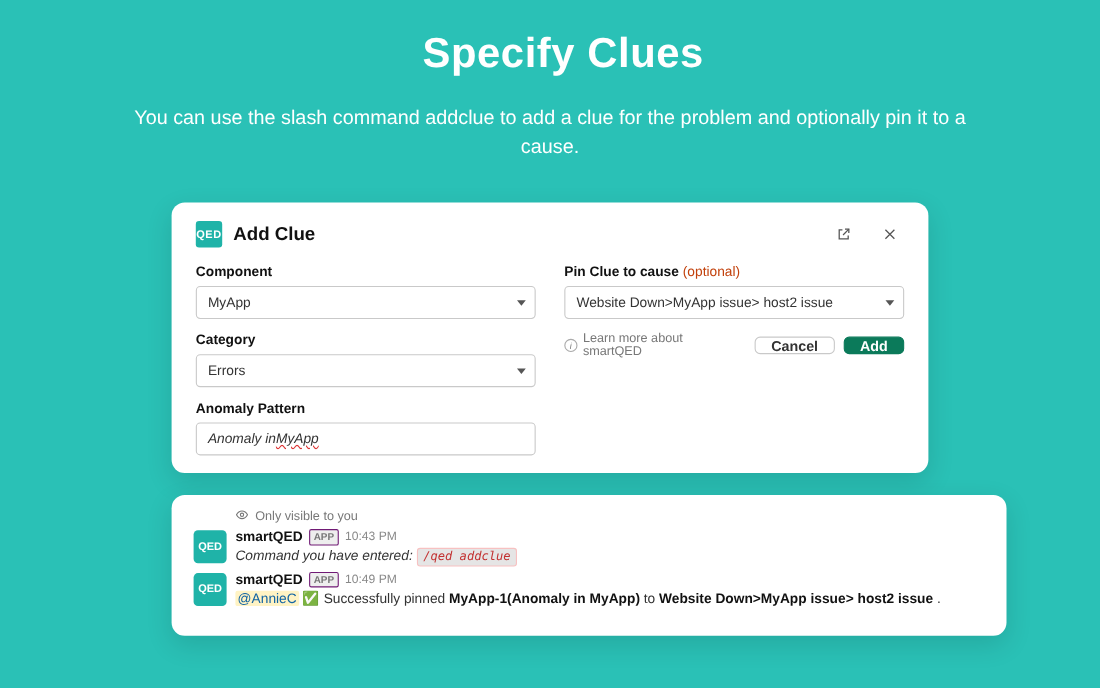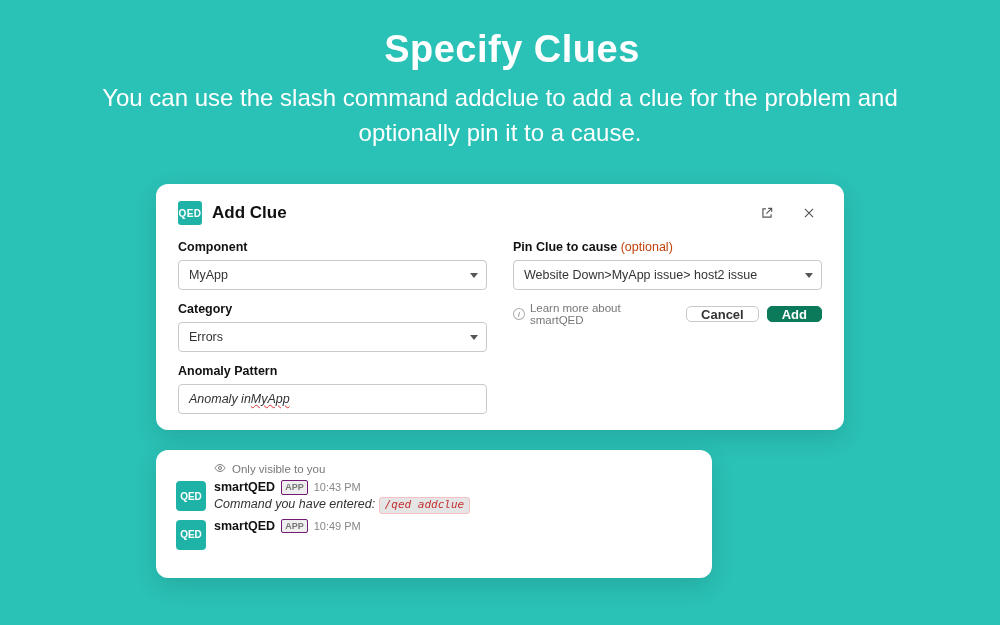--- a/index.html
+++ b/index.html
@@ -16,25 +16,25 @@
     color: #fff;
     padding-top: 28px;
   }
   .hero h1 {
     font-size: 38px;
     font-weight: 600;
     letter-spacing: .5px;
     margin-left: 24px;
   }
   .hero p {
-    font-size: 24px;
+    font-size: 18px;
     font-weight: 400;
     line-height: 1.45;
     max-width: 800px;
-    margin: 10px auto 0;
+    margin: 23px auto 0;
   }
   .modal-card {
     position: absolute;
     left: 156px;
     top: 184px;
     width: 688px;
     height: 246px;
     background: #fff;
     border-radius: 12px;
     box-shadow: 0 8px 24px rgba(0,0,0,.12);
@@ -147,21 +147,21 @@
     cursor:pointer;
     display:flex;align-items:center;
   }
   .btn-cancel { background:#fff; border:1px solid #c9c9c9; color:#333; }
   .btn-add { background:#0b7a5a; border:1px solid #0b7a5a; color:#fff; }
 
   .chat-card {
     position: absolute;
     left: 156px;
     top: 450px;
-    width: 556px;
+    width: 759px;
     height: 128px;
     background: #fff;
     border-radius: 12px;
     box-shadow: 0 8px 24px rgba(0,0,0,.12);
     padding: 12px 20px;
     font-size: 12.5px;
   }
   .visibility-row {
     color:#777;
     font-size:11.5px;
@@ -304,15 +304,19 @@
   </div>
 
   <div class="msg">
     <div class="avatar">QED</div>
     <div class="msg-body">
       <div class="name-line">
         <span class="bot-name">smartQED</span>
         <span class="app-pill">APP</span>
         <span class="time">10:49 PM</span>
       </div>
+      <div class="msg-text">
+        <span class="mention">@AnnieC</span>
+        <span>✅</span><span> Successfully pinned </span><span class="bold">MyApp-1(Anomaly in MyApp)</span><span> to  </span><span class="bold">Website Down&gt;MyApp issue&gt; host2 issue</span><span> .</span>
+      </div>
     </div>
   </div>
 </div>
 
 </body></html>

